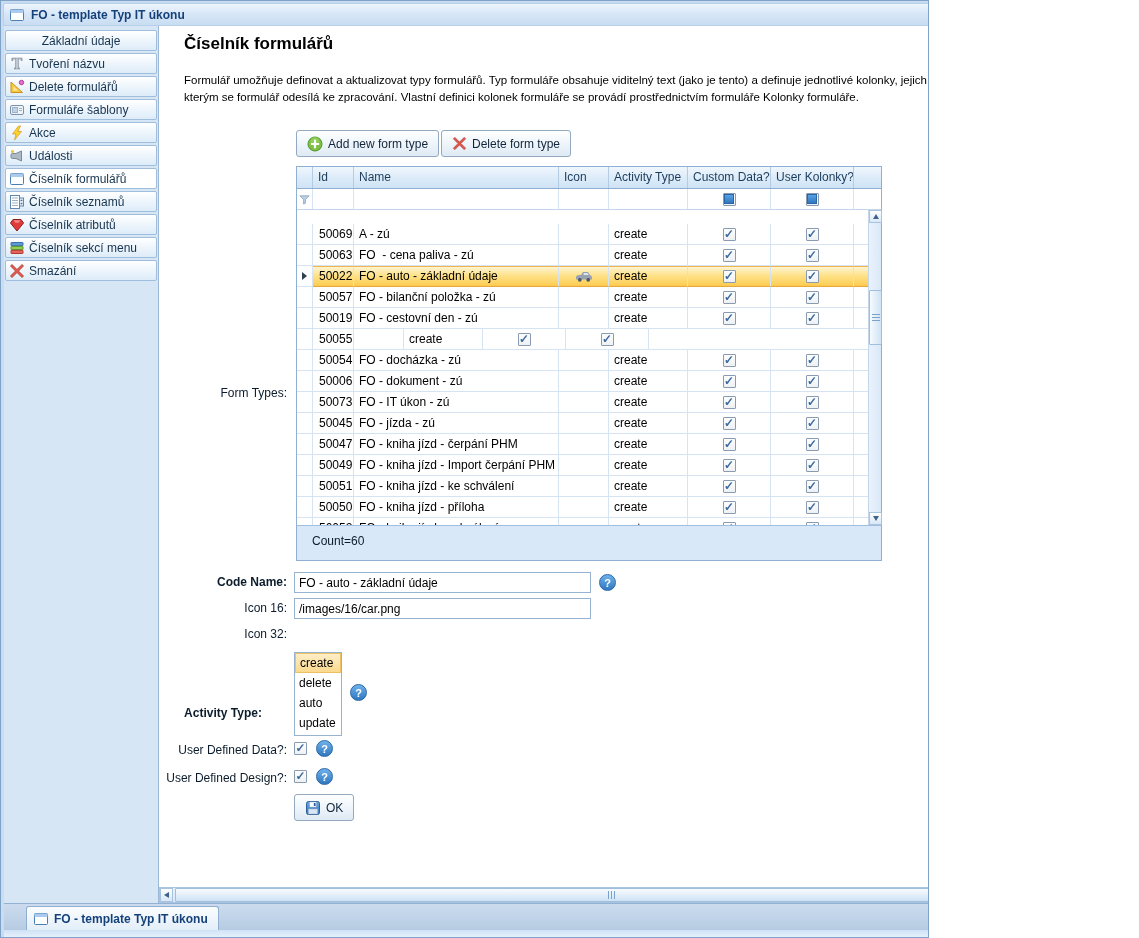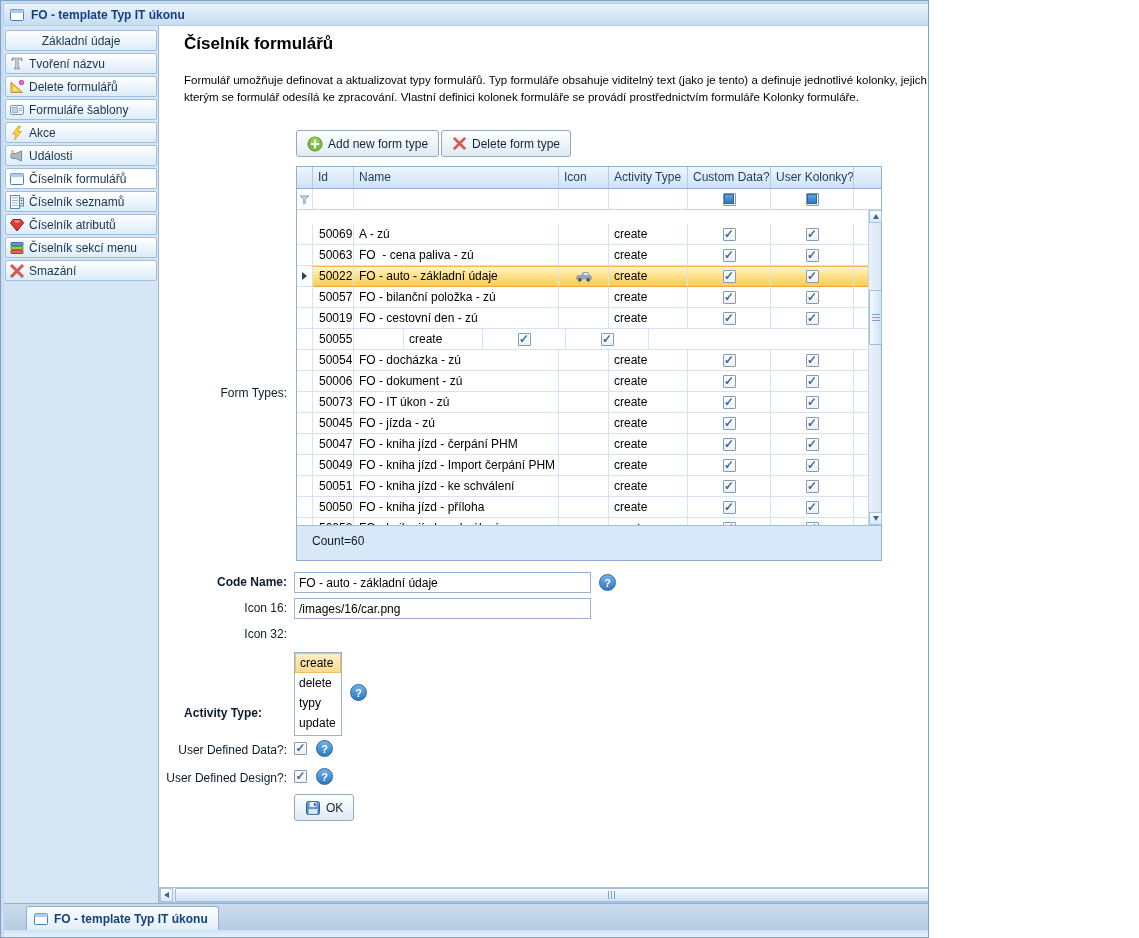--- a/index.html
+++ b/index.html
@@ -523,21 +523,21 @@
 
     <div class="flabel" style="top:575px;">Icon 16:</div>
     <input class="tin" style="top: 572px;" value="/images/16/car.png">
 
     <div class="flabel" style="top:601px;">Icon 32:</div>
 
     <div class="flabel b" style="top:680px;text-align:center;">Activity Type:</div>
     <div class="listbox" id="activity-listbox">
         <div class="opt optsel">create</div>
         <div class="opt">delete</div>
-        <div class="opt">typy</div>
+        <div class="opt">auto</div>
         <div class="opt">update</div>
       </div>
     <div class="help" style="left:191px;top:658px;">?</div>
 
     <div class="flabel" style="top:717px;">User Defined Data?:</div>
     <span class="cb on cbfield" style="top:716px;"></span>
     <div class="help" style="left:157px;top:714px;">?</div>
 
     <div class="flabel" style="top:745px;">User Defined Design?:</div>
     <span class="cb on cbfield" style="top:744px;"></span>

